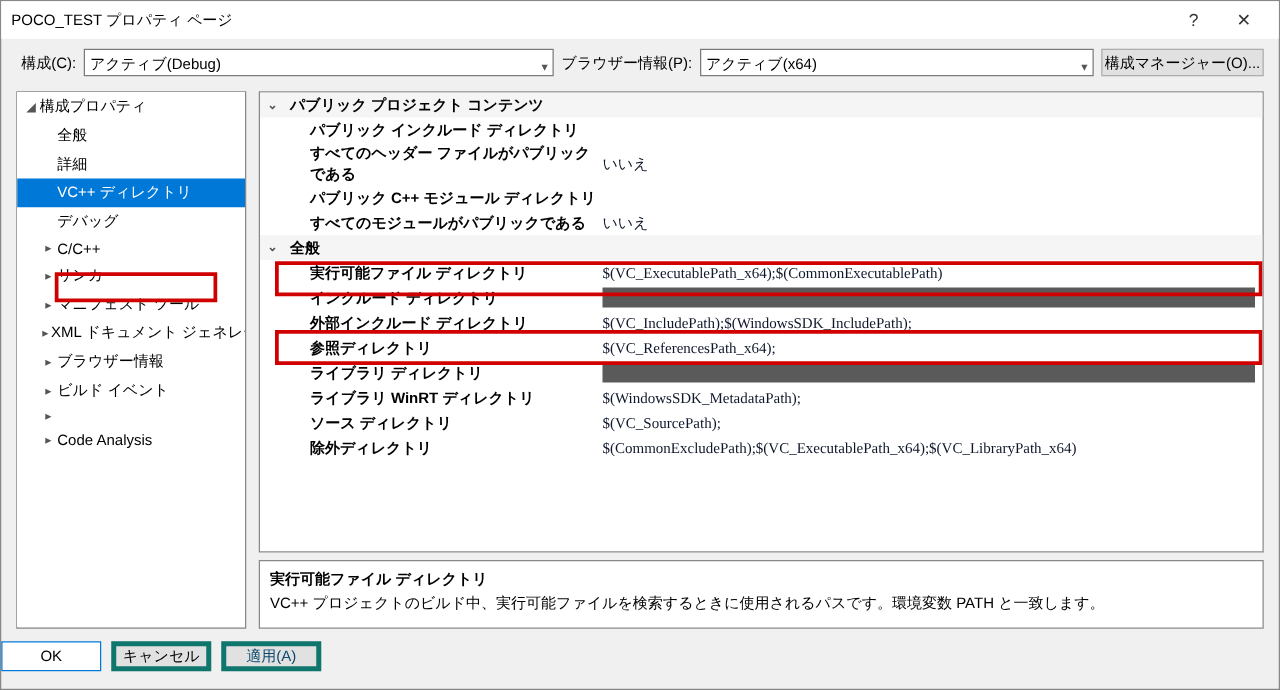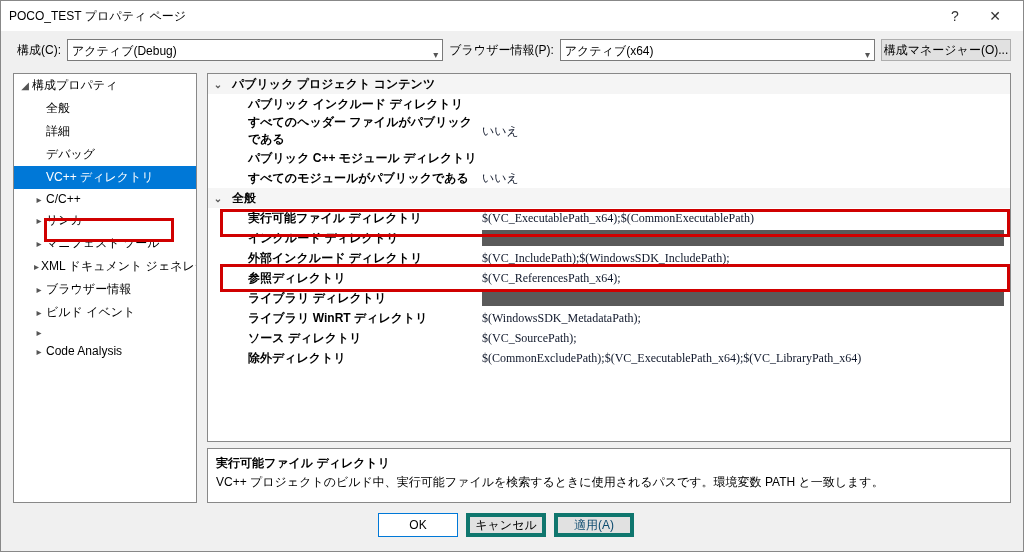--- a/index.html
+++ b/index.html
@@ -27,21 +27,21 @@
 .grid-pane { flex: 1; border: 1px solid #888; background: #fff; overflow: auto; }
 .grid-row { display: flex; min-height: 20px; align-items: center; }
 .grid-row .exp-col { width: 20px; text-align: center; color: #555; font-size: 10px; }
 .grid-row .label-col { width: 250px; padding-left: 4px; }
 .grid-row .val-col { flex: 1; padding-left: 4px; color: #0f172a; font-family: Liberation Serif, serif; }
 .grid-row.group { font-weight: bold; background: #f5f5f5; }
 .grid-row.indented .label-col { padding-left: 20px; font-weight: bold; }
 .redacted { background: #5a5a5a; height: 16px; margin-right: 6px; }
 .desc-pane { height: 55px; border: 1px solid #888; background: #fff; padding: 6px 8px; }
 .desc-pane .desc-title { font-weight: bold; margin-bottom: 2px; }
-.button-row { height: 42px; display: flex; justify-content: center; align-items: center; gap: 8px; padding: 0 12px 10px 0; }
+.button-row { height: 42px; display: flex; justify-content: flex-start; align-items: center; gap: 8px; padding: 0 12px 10px 0; }
 .button-row .btn { width: 80px; height: 24px; border: 4px solid #0f766e; background: #e1e1e1; display: flex; align-items: center; justify-content: center; }
 .button-row .btn.primary { border: 1px solid #0078d7; background: #fff; }
 .button-row .btn.disabled { color: #0c4a6e; }
 .red-box { position: absolute; border: 3px solid #d00000; pointer-events: none; }
 </style>
 </head>
 <body>
 
 <div class="window">
 
@@ -72,27 +72,27 @@
           <span>構成プロパティ</span>
         </div>
         <div class="tree-item depth1">
             <span class="exp"></span>
             <span>全般</span>
           </div>
         <div class="tree-item depth1">
             <span class="exp"></span>
             <span>詳細</span>
           </div>
+        <div class="tree-item depth1 selected">
+            <span class="exp"></span>
+            <span>VC++ ディレクトリ</span>
+          </div>
         <div class="tree-item depth1">
             <span class="exp"></span>
             <span>デバッグ</span>
-          </div>
-        <div class="tree-item depth1 selected">
-            <span class="exp"></span>
-            <span>VC++ ディレクトリ</span>
           </div>
         <div class="tree-item depth1">
             <span class="exp">▸</span>
             <span>C/C++</span>
           </div>
         <div class="tree-item depth1">
             <span class="exp">▸</span>
             <span>リンカー</span>
           </div>
         <div class="tree-item depth1">

